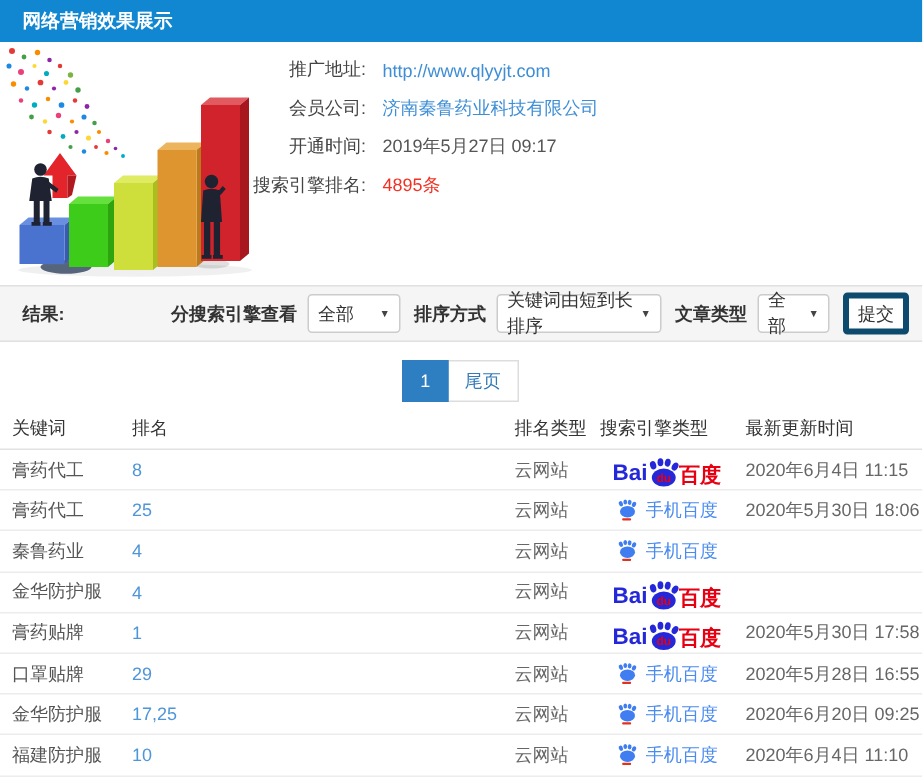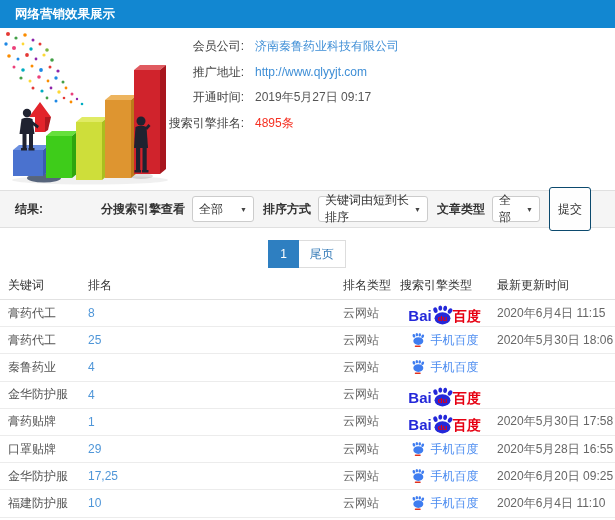--- a/index.html
+++ b/index.html
@@ -17,28 +17,28 @@
   .info-row{display:flex;align-items:center;height:25.5px;}
   .info-label{width:86px;text-align:right;color:#444;}
   .info-value{margin-left:11px;text-decoration:none;}
   .v-link{color:var(--link,#3e8ed6);cursor:pointer;}
   .v-text{color:#555;}
   .v-red{color:var(--highlight,#f53022);}
 
   
   .filter-bar{position:absolute;top:190px;left:0;right:0;height:38px;background:#f5f5f5;
               border-top:1px solid #e0e0e0;border-bottom:1px solid #e0e0e0;box-sizing:border-box;
-              display:flex;align-items:center;padding:0 24px 0 15px;}
+              display:flex;align-items:center;padding:0 9px 0 15px;}
   .result-label{font-weight:bold;color:#333;margin-right:auto;}
   .f-label{font-weight:bold;color:#333;margin:0 7px 0 9px;white-space:nowrap;}
   .select{height:26px;background:#fff;border:1px solid #ccc;border-radius:3px;box-sizing:border-box;
           display:flex;align-items:center;justify-content:space-between;padding:0 6px;color:#333;cursor:pointer;}
   .s1{width:62px;}.s2{width:110px;}.s3{width:48px;}
   .caret{font-size:7px;color:#444;margin-left:4px;}
-  .submit{height:44px;min-width:42px;margin-left:9px;background:#fefefe;border:1px solid #0c4a6e;
+  .submit{height:28px;min-width:42px;margin-left:9px;background:#fefefe;border:4px solid #0c4a6e;
           border-radius:3px;color:#333;font-size:12px;font-family:inherit;cursor:pointer;}
 
   
   .pagination{position:absolute;top:240px;left:0;right:0;display:flex;justify-content:center;}
   .page{height:28px;line-height:26px;text-align:center;border:1px solid #ddd;background:#fff;
         color:#337ab7;padding:0 11px;margin-left:-1px;box-sizing:border-box;cursor:pointer;}
   .page.active{background:var(--active-page,#2e7fc1);color:#fff;border-color:var(--active-page,#2e7fc1);z-index:1;}
 
   
   .rtable{position:absolute;top:272px;left:0;right:0;}
@@ -163,26 +163,26 @@
         <path d="M145,98 L148.5,94 L150.5,96 L147,100 Z"></path>
         <rect x="136" y="118" width="4.2" height="23"></rect>
         <rect x="142.5" y="118" width="4.2" height="23"></rect>
         <rect x="134.5" y="140" width="6.5" height="2.5"></rect>
         <rect x="142" y="140" width="6.5" height="2.5"></rect>
       </g>
     </svg>
 
     <div class="info-list">
       <div class="info-row">
+        <span class="info-label">推广地址:</span>
+        <a class="info-value v-link">http://www.qlyyjt.com</a>
+      </div>
+      <div class="info-row">
         <span class="info-label">会员公司:</span>
         <a class="info-value v-link">济南秦鲁药业科技有限公司</a>
-      </div>
-      <div class="info-row">
-        <span class="info-label">推广地址:</span>
-        <a class="info-value v-link">http://www.qlyyjt.com</a>
       </div>
       <div class="info-row">
         <span class="info-label">开通时间:</span>
         <span class="info-value v-text">2019年5月27日 09:17</span>
       </div>
       <div class="info-row">
         <span class="info-label">搜索引擎排名:</span>
         <span class="info-value v-red">4895条</span>
       </div>
     </div>

